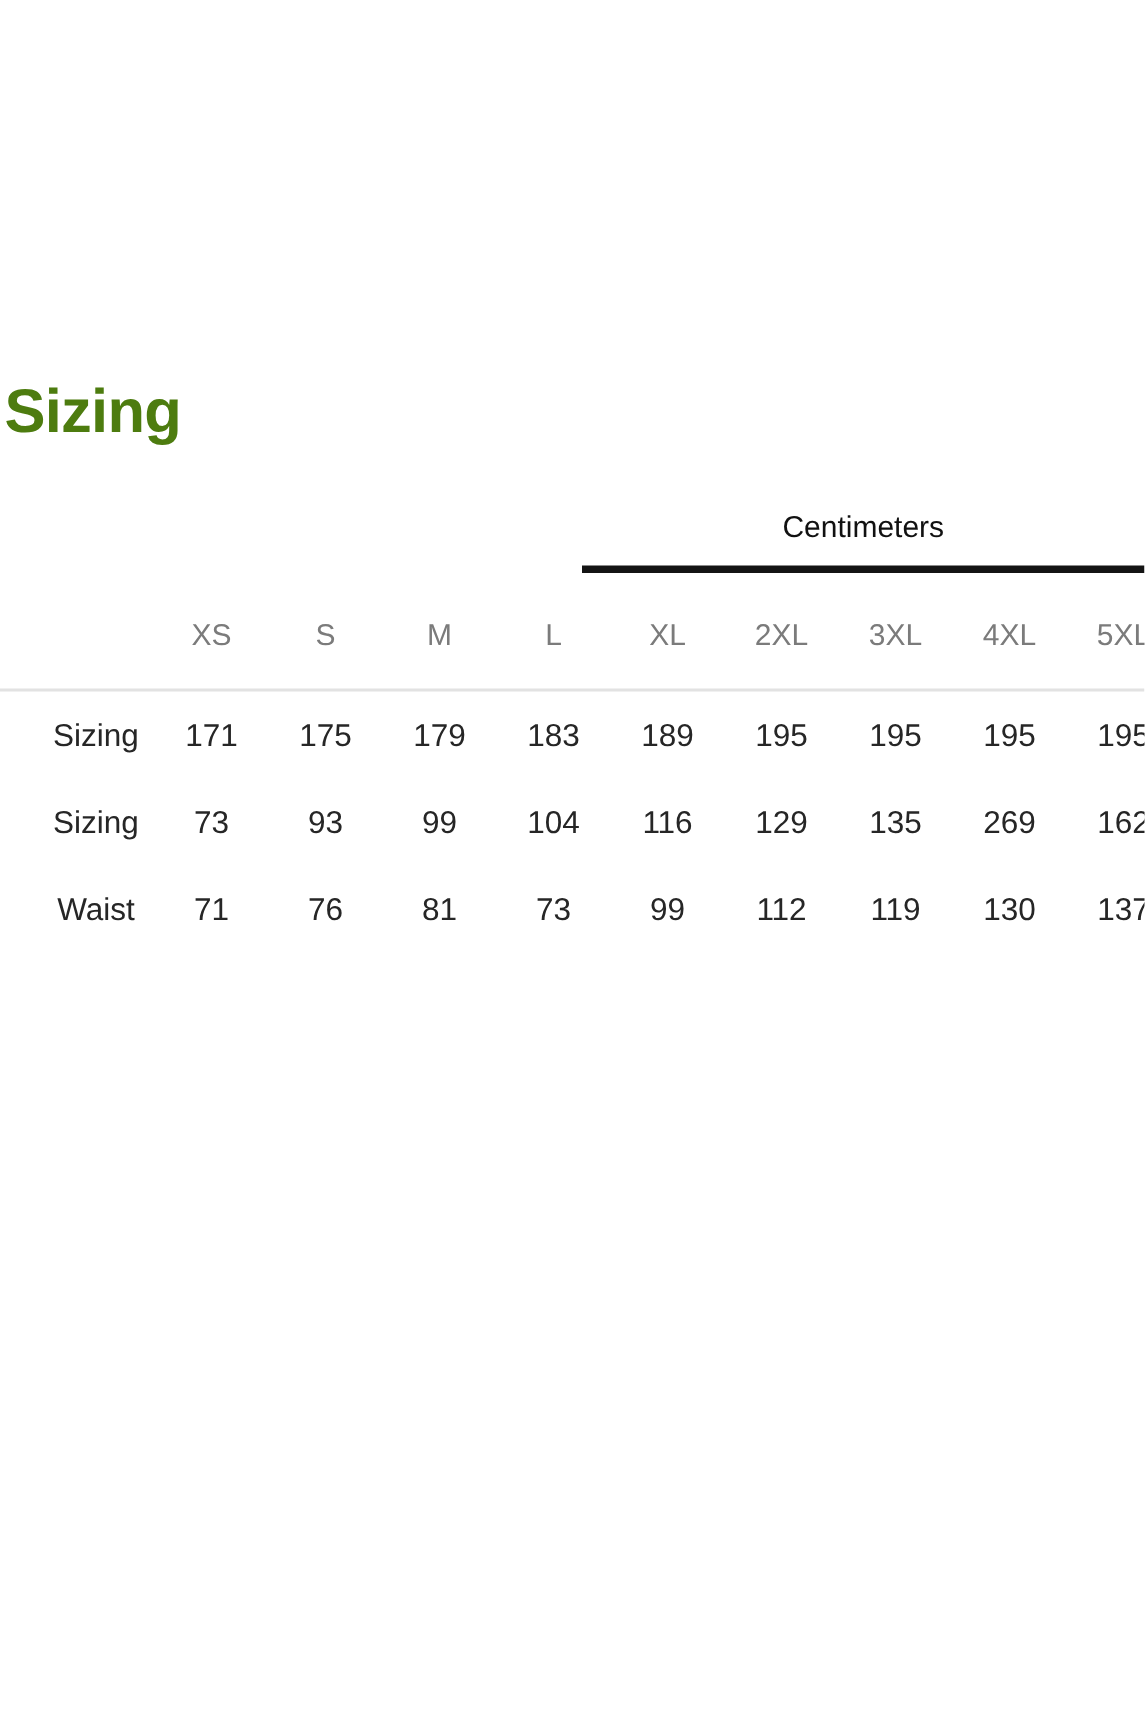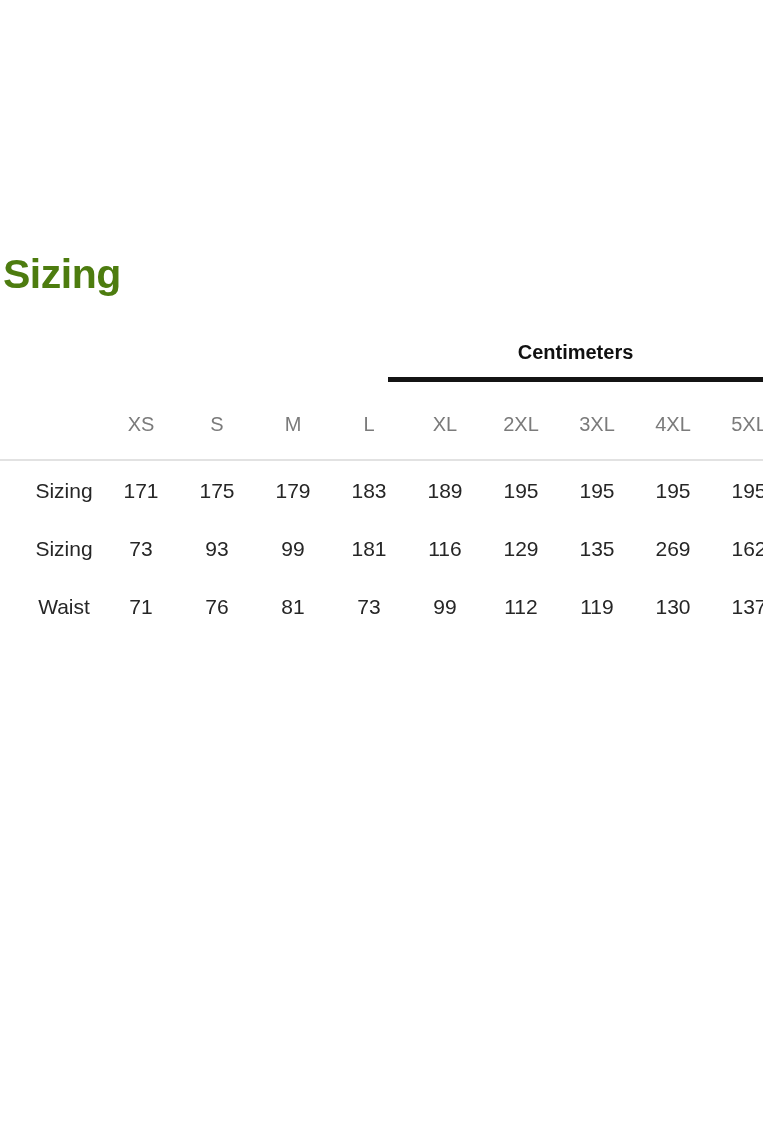--- a/index.html
+++ b/index.html
@@ -25,21 +25,21 @@
     letter-spacing: -0.5px;
     color: #4d7c0f;
   }
   .unit-group {
     position: absolute;
     left: 388px; top: 340px;
     width: 375px;
     text-align: center;
     font-size: 20px;
     line-height: 24px;
-    font-weight: 700;
+    font-weight: 400;
     color: #111111;
     padding-bottom: 13px;
     border-bottom: 5px solid #141414;
     box-sizing: content-box;
   }
   .grid-row {
     position: absolute;
     left: 25px;
     display: grid;
     grid-template-columns: 78px repeat(9, 76px);
@@ -106,21 +106,21 @@
       <div class="cell">195</div>
       <div class="cell">195</div>
       <div class="cell">195</div>
     </div>
 
     <div class="grid-row data-row row-chest">
       <div class="cell">Sizing</div>
       <div class="cell">73</div>
       <div class="cell">93</div>
       <div class="cell">99</div>
-      <div class="cell">181</div>
+      <div class="cell">104</div>
       <div class="cell">116</div>
       <div class="cell">129</div>
       <div class="cell">135</div>
       <div class="cell">269</div>
       <div class="cell">162</div>
     </div>
 
     <div class="grid-row data-row row-waist">
       <div class="cell">Waist</div>
       <div class="cell">71</div>

